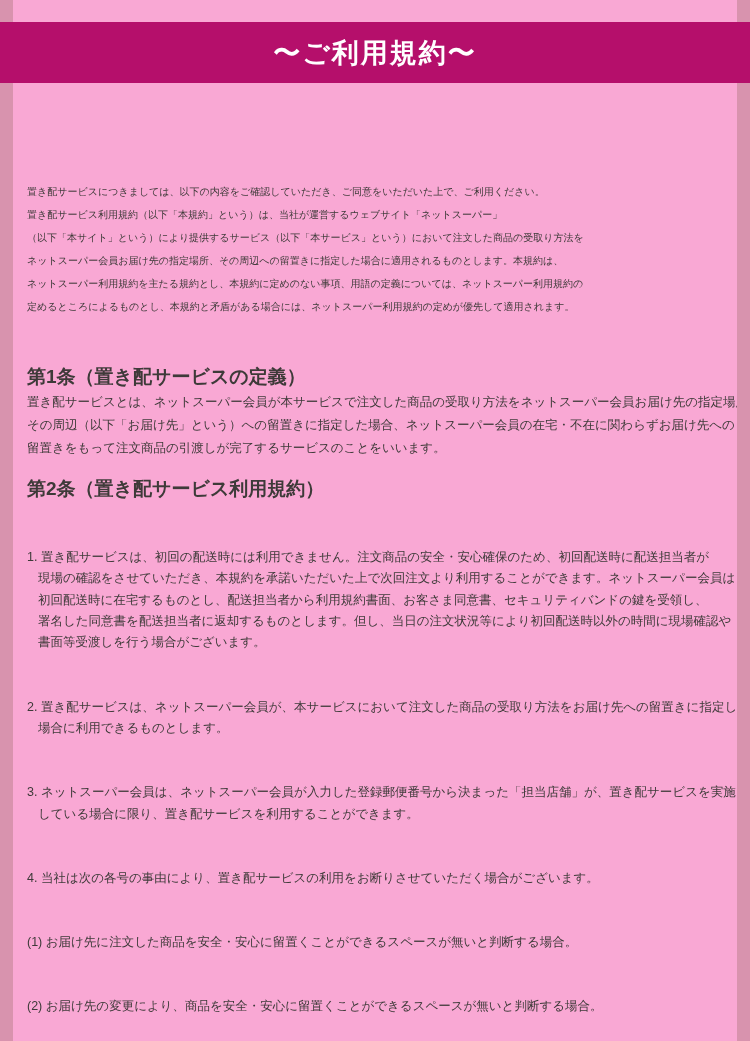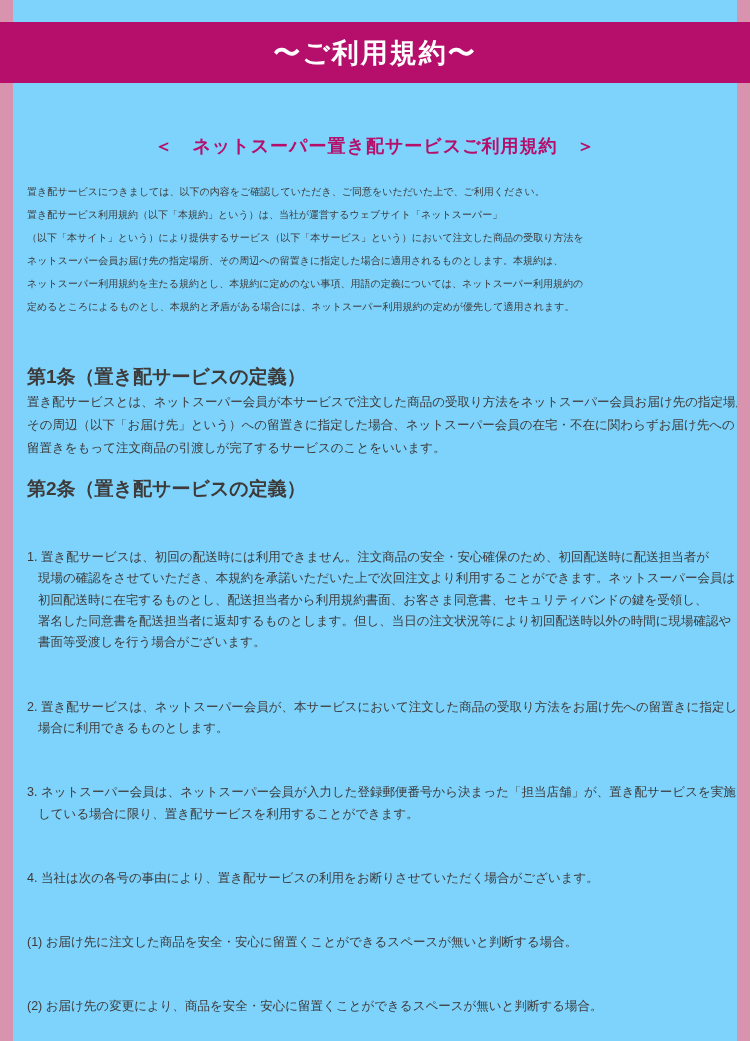--- a/index.html
+++ b/index.html
@@ -12,21 +12,21 @@
   html,body{background:#ffffff;}
   body{
     font-family:"Liberation Sans","DejaVu Sans",sans-serif;
     color:var(--ink);
   }
   .page{
     position:relative;
     width:750px;
     height:1041px;
     margin:0 auto;
-    background:#7dd3fc;
+    background:#f9a8d4;
     overflow:hidden;
   }
   .side-strip{
     position:absolute;
     top:0;
     width:13px;
     height:1041px;
     background:var(--side);
     z-index:3;
   }
@@ -113,35 +113,34 @@
 <body>
 
 <div class="page">
   <div class="side-strip left"></div>
   <div class="side-strip right"></div>
 
   <div class="banner">
     <span class="banner-title">〜ご利用規約〜</span>
   </div>
 
-  <div class="doc-title">＜　ネットスーパー置き配サービスご利用規約　＞</div>
 
   <div class="textblock intro">置き配サービスにつきましては、以下の内容をご確認していただき、ご同意をいただいた上で、ご利用ください。
 置き配サービス利用規約（以下「本規約」という）は、当社が運営するウェブサイト「ネットスーパー」
 （以下「本サイト」という）により提供するサービス（以下「本サービス」という）において注文した商品の受取り方法を
 ネットスーパー会員お届け先の指定場所、その周辺への留置きに指定した場合に適用されるものとします。本規約は、
 ネットスーパー利用規約を主たる規約とし、本規約に定めのない事項、用語の定義については、ネットスーパー利用規約の
 定めるところによるものとし、本規約と矛盾がある場合には、ネットスーパー利用規約の定めが優先して適用されます。</div>
 
   <div class="art-heading art1-heading">第1条（置き配サービスの定義）</div>
   <div class="textblock art1-body">置き配サービスとは、ネットスーパー会員が本サービスで注文した商品の受取り方法をネットスーパー会員お届け先の指定場所、
 その周辺（以下「お届け先」という）への留置きに指定した場合、ネットスーパー会員の在宅・不在に関わらずお届け先への
 留置きをもって注文商品の引渡しが完了するサービスのことをいいます。</div>
 
-  <div class="art-heading art2-heading">第2条（置き配サービスの定義）</div>
+  <div class="art-heading art2-heading">第2条（置き配サービス利用規約）</div>
 
   <div class="textblock art2-items">
     <div class="t-item">1. 置き配サービスは、初回の配送時には利用できません。注文商品の安全・安心確保のため、初回配送時に配送担当者が
 現場の確認をさせていただき、本規約を承諾いただいた上で次回注文より利用することができます。ネットスーパー会員は
 初回配送時に在宅するものとし、配送担当者から利用規約書面、お客さま同意書、セキュリティバンドの鍵を受領し、
 署名した同意書を配送担当者に返却するものとします。但し、当日の注文状況等により初回配送時以外の時間に現場確認や
 書面等受渡しを行う場合がございます。</div>
     <div class="t-item">2. 置き配サービスは、ネットスーパー会員が、本サービスにおいて注文した商品の受取り方法をお届け先への留置きに指定した
 場合に利用できるものとします。</div>
     <div class="t-item">3. ネットスーパー会員は、ネットスーパー会員が入力した登録郵便番号から決まった「担当店舗」が、置き配サービスを実施

